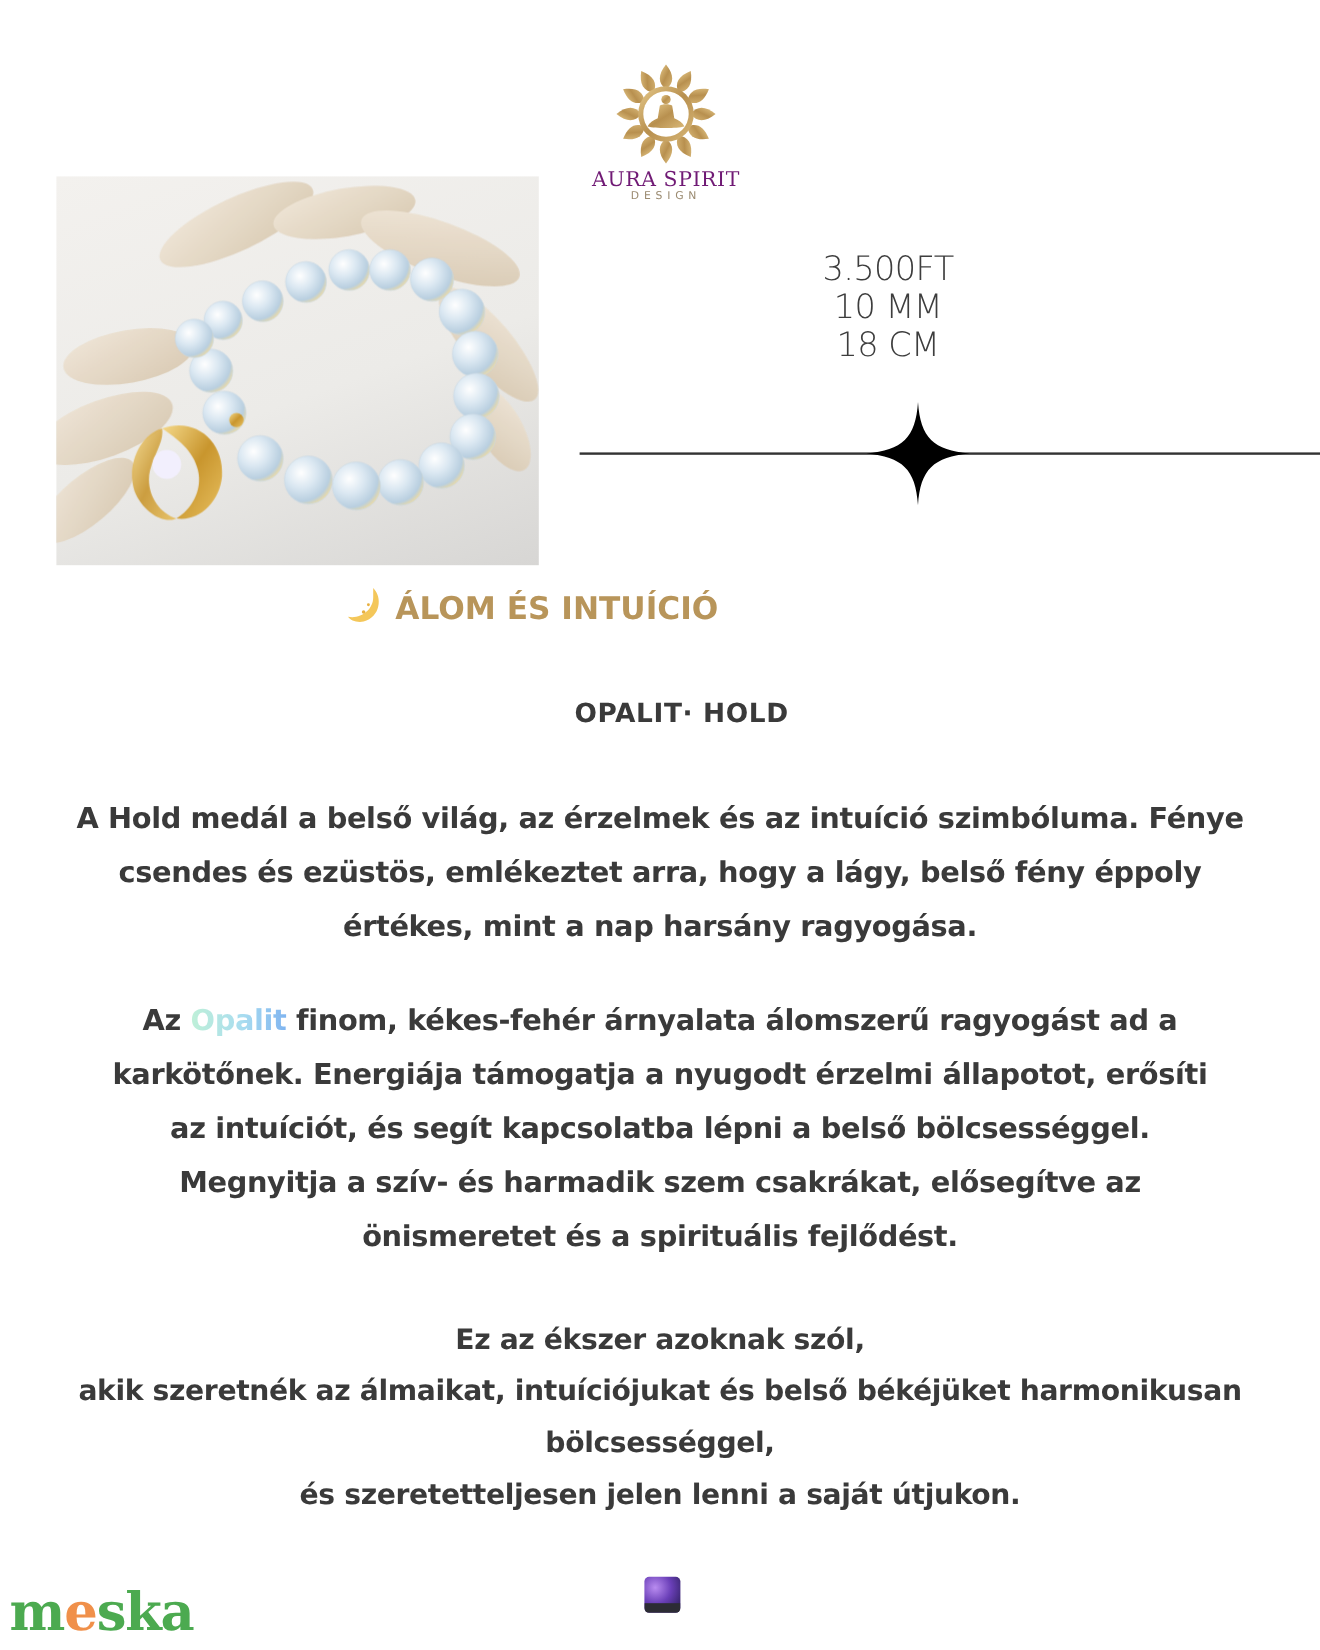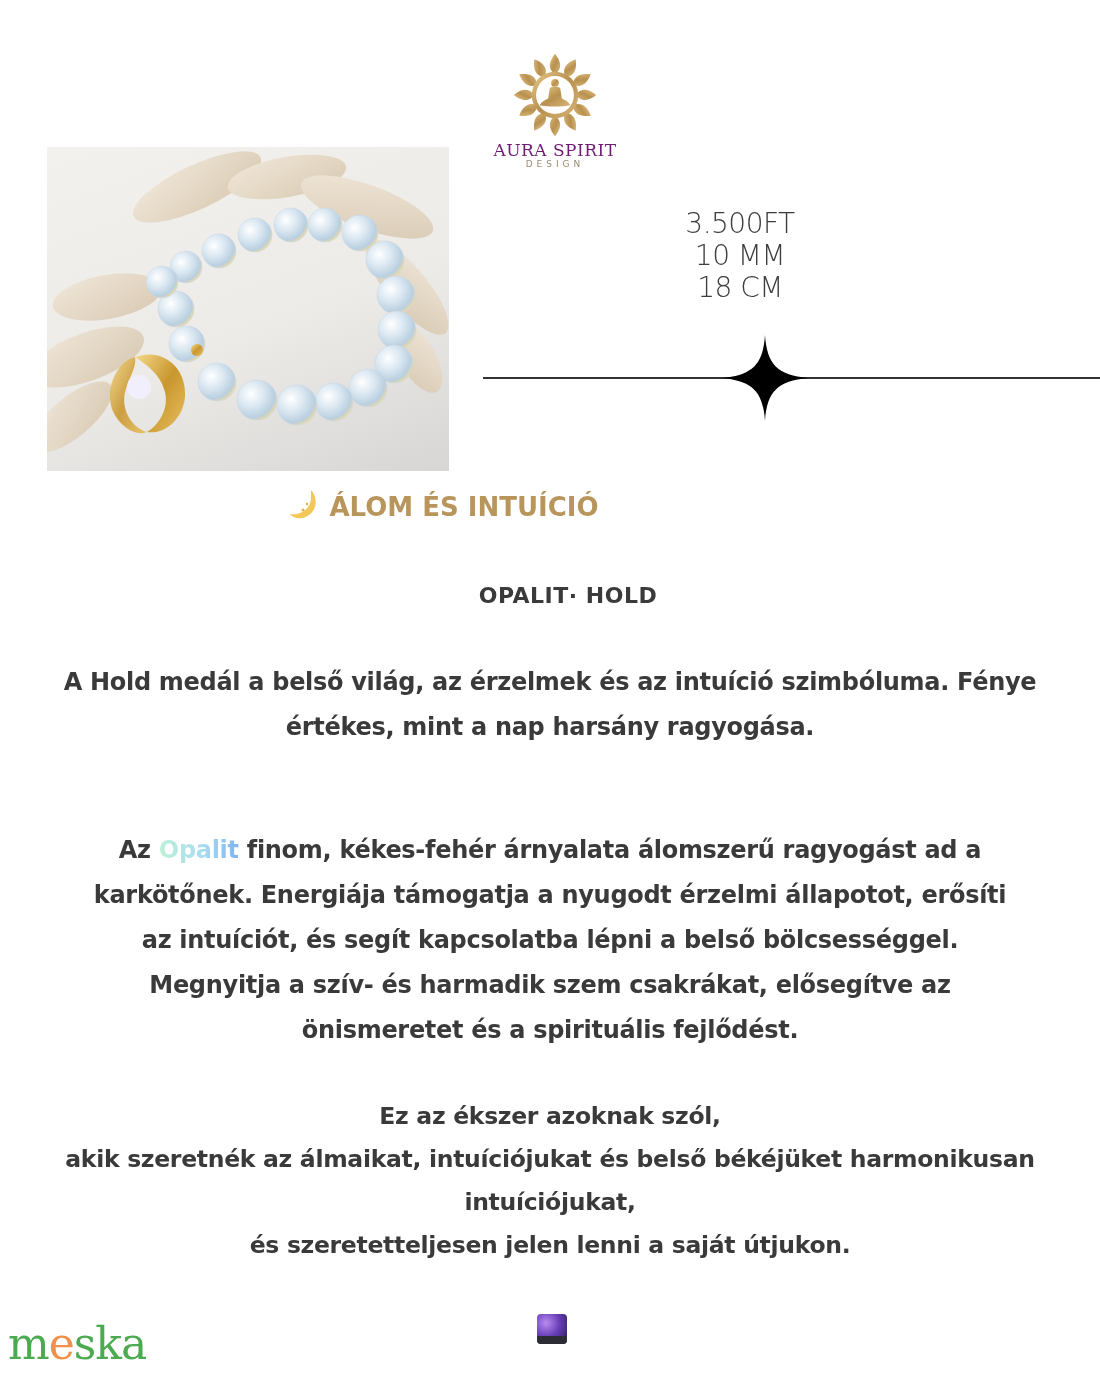--- a/index.html
+++ b/index.html
@@ -41,21 +41,21 @@
 
     .hl-opal { background: linear-gradient(90deg, #bff0d8 0%, #a8dcf0 55%, #7fb4f0 100%);
                -webkit-background-clip: text; background-clip: text; color: transparent; }
 
     .galaxy { display: inline-block; width: 30px; height: 30px; border-radius: 4px; vertical-align: -4px; margin-left: 4px;
               background: radial-gradient(circle at 30% 30%, #b98cf0 0%, #6a3fb8 45%, #3a2670 80%);
               position: relative; overflow: hidden; }
     .galaxy::after { content: ""; position: absolute; left: 0; bottom: 0; width: 100%; height: 8px; background: #2c2c34; }
 
     
-    .meska { position: absolute; left: 8px; top: 1318px; font-family: "DejaVu Serif", serif; font-weight: normal;
+    .meska { position: absolute; left: 8px; top: 1318px; font-family: "DejaVu Serif", serif; font-weight: bold;
              font-size: 44px; color: #4caa50; letter-spacing: -1px; }
     .meska .e { color: #f0904a; }
   </style>
 </head>
 <body>
 
 <div class="logo">
   <svg width="86" height="86" viewBox="0 0 100 100">
     <defs>
       <linearGradient id="gold" x1="0" y1="0" x2="1" y2="1">
@@ -164,35 +164,36 @@
     <path d="M22,2 C30,10 28,26 14,30 C8,31 3,29 1,26 C12,28 22,20 22,10 C22,7 22,4 22,2Z" fill="#f4c75a"></path>
     <circle cx="14" cy="22" r="1.5" fill="#e8b040"></circle>
     <circle cx="18" cy="16" r="1.2" fill="#e8b040"></circle>
   </svg><span>ÁLOM ÉS INTUÍCIÓ</span>
 </div>
 
 <div class="subtitle">OPALIT· HOLD</div>
 
 <div class="para p1">
   <div>A Hold medál a belső világ, az érzelmek és az intuíció szimbóluma. Fénye</div>
+  <div>csendes és ezüstös, emlékeztet arra, hogy a lágy, belső fény éppoly</div>
   <div>értékes, mint a nap harsány ragyogása.</div>
 </div>
 
 <div class="para p2">
   <div><span>Az </span><span class="hl-opal">Opalit</span><span> finom, kékes-fehér árnyalata álomszerű ragyogást ad a</span></div>
   <div>karkötőnek. Energiája támogatja a nyugodt érzelmi állapotot, erősíti</div>
   <div>az intuíciót, és segít kapcsolatba lépni a belső bölcsességgel.</div>
   <div>Megnyitja a szív- és harmadik szem csakrákat, elősegítve az</div>
   <div>önismeretet és a spirituális fejlődést.</div>
 </div>
 
 <div class="para p3">
   <div>Ez az ékszer azoknak szól,</div>
   <div>akik szeretnék az álmaikat, intuíciójukat és belső békéjüket harmonikusan</div>
-  <div>intuíciójukat,</div>
+  <div>bölcsességgel,</div>
   <div>és szeretetteljesen jelen lenni a saját útjukon.</div>
 </div>
 
 <div class="para p4">
   <span class="galaxy"></span>
 </div>
 
 <div class="meska"><span>m</span><span class="e">e</span><span>ska</span></div>
 
 </body></html>

